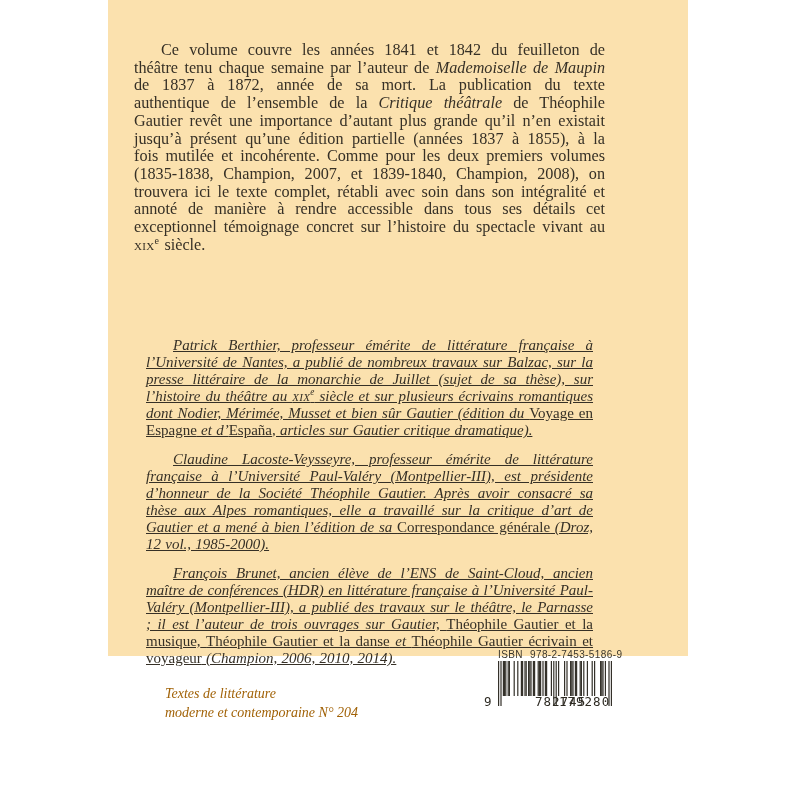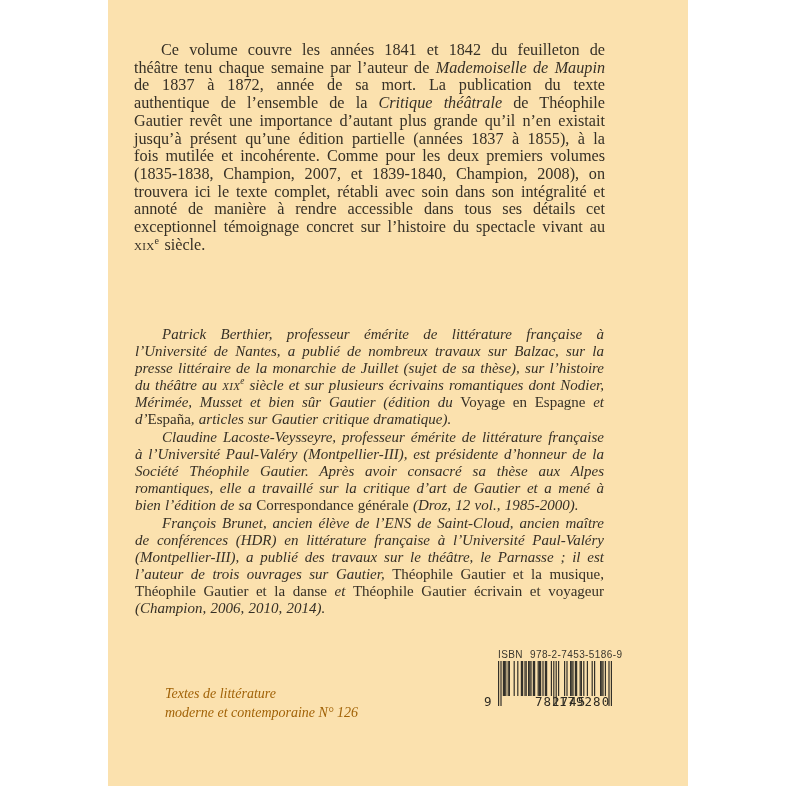--- a/index.html
+++ b/index.html
@@ -2,33 +2,33 @@
 <html><head>
 <meta charset="utf-8">
 <style>
   html,body{margin:0;padding:0;}
   body{
     width:800px;height:800px;position:relative;background:#ffffff;
     font-family:"Liberation Serif", serif;
     overflow:hidden;
   }
   .cover{
-    position:absolute;left:108px;top:0;width:580px;height:786px;
+    position:absolute;left:108px;top:0;width:580px;height:656px;
     background:#fbe1ae;color:#363026;
   }
   
   .synopsis{
     position:absolute;left:26px;top:42px;width:471px;margin:0;
     font-size:16.2px;line-height:17.7px;text-align:justify;text-indent:27px;
     word-spacing:1.5px;
   }
   .bios{position:absolute;left:26px;top:325px;width:471px;}
   .bios p{
-    margin:1px;font-size:15px;line-height:17px;text-align:justify;
-    text-indent:27px;font-style:italic;word-spacing:0.5px;
+    margin:12px;font-size:15px;line-height:17px;text-align:justify;
+    text-indent:27px;font-style:italic;word-spacing:0.5px;text-decoration:underline;
   }
   .seg-i{font-style:italic;}
   .seg-r{font-style:normal;}
   .seg-sc{font-variant:small-caps;letter-spacing:0.3px;}
   .seg-sup{vertical-align:super;font-size:0.62em;line-height:0;}
   .collection{
     position:absolute;left:57px;top:684px;font-style:italic;
     font-size:14px;line-height:19px;color:#a16207;
   }
   
@@ -57,21 +57,21 @@
   <p class="synopsis"><span class="seg-r">Ce volume couvre les années 1841 et 1842 du feuilleton de théâtre tenu chaque semaine par l’auteur de </span><span class="seg-i">Mademoiselle de Maupin</span><span class="seg-r"> de 1837 à 1872, année de sa mort. La publication du texte authentique de l’ensemble de la </span><span class="seg-i">Critique théâtrale</span><span class="seg-r"> de Théophile Gautier revêt une importance d’autant plus grande qu’il n’en existait jusqu’à présent qu’une édition partielle (années 1837 à 1855), à la fois mutilée et incohérente. Comme pour les deux premiers volumes (1835-1838, Champion, 2007, et 1839-1840, Champion, 2008), on trouvera ici le texte complet, rétabli avec soin dans son intégralité et annoté de manière à rendre accessible dans tous ses détails cet exceptionnel témoignage concret sur l’histoire du spectacle vivant au </span><span class="seg-r seg-sc">xix</span><span class="seg-r seg-sup">e</span><span class="seg-r"> siècle.</span></p>
 
   <div class="bios">
     <p><span class="seg-i">Patrick Berthier, professeur émérite de littérature française à l’Université de Nantes, a publié de nombreux travaux sur Balzac, sur la presse littéraire de la monarchie de Juillet (sujet de sa thèse), sur l’histoire du théâtre au </span><span class="seg-i seg-sc">xix</span><span class="seg-i seg-sup">e</span><span class="seg-i"> siècle et sur plusieurs écrivains romantiques dont Nodier, Mérimée, Musset et bien sûr Gautier (édition du </span><span class="seg-r">Voyage en Espagne</span><span class="seg-i"> et d’</span><span class="seg-r">España</span><span class="seg-i">, articles sur Gautier critique dramatique).</span></p>
     <p><span class="seg-i">Claudine Lacoste-Veysseyre, professeur émérite de littérature française à l’Université Paul-Valéry (Montpellier-III), est présidente d’honneur de la Société Théophile Gautier. Après avoir consacré sa thèse aux Alpes romantiques, elle a travaillé sur la critique d’art de Gautier et a mené à bien l’édition de sa </span><span class="seg-r">Correspondance générale</span><span class="seg-i"> (Droz, 12 vol., 1985-2000).</span></p>
     <p><span class="seg-i">François Brunet, ancien élève de l’ENS de Saint-Cloud, ancien maître de conférences (HDR) en littérature française à l’Université Paul-Valéry (Montpellier-III), a publié des travaux sur le théâtre, le Parnasse ; il est l’auteur de trois ouvrages sur Gautier, </span><span class="seg-r">Théophile Gautier et la musique,</span><span class="seg-i"> </span><span class="seg-r">Théophile Gautier et la danse</span><span class="seg-i"> et </span><span class="seg-r">Théophile Gautier écrivain et voyageur</span><span class="seg-i"> (Champion, 2006, 2010, 2014).</span></p>
   </div>
 
   <div class="collection">
     <div>Textes de littérature</div>
-    <div>moderne et contemporaine N° 126</div>
+    <div>moderne et contemporaine N° 204</div>
   </div>
 
   <div class="barcode">
     <div class="isbn-line">
       <span>ISBN</span><span class="gap"></span><span>978-2-7453-5186-9</span>
     </div>
     <div class="bars-wrap">
       <svg id="bc-svg" viewBox="0 0 95 45" width="114" height="45" preserveAspectRatio="none">
           <rect x="0" y="0" width="1" height="45" fill="#34312a"></rect>
           <rect x="2" y="0" width="1" height="45" fill="#34312a"></rect>

